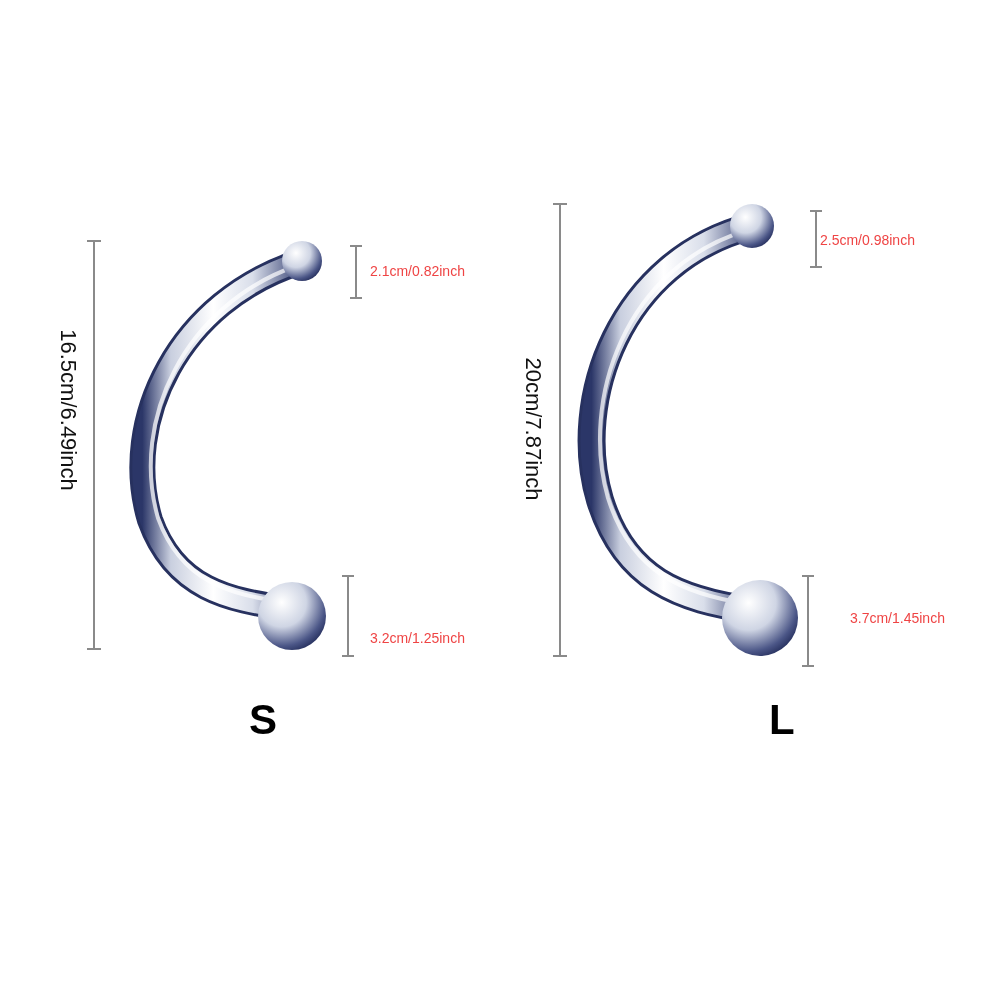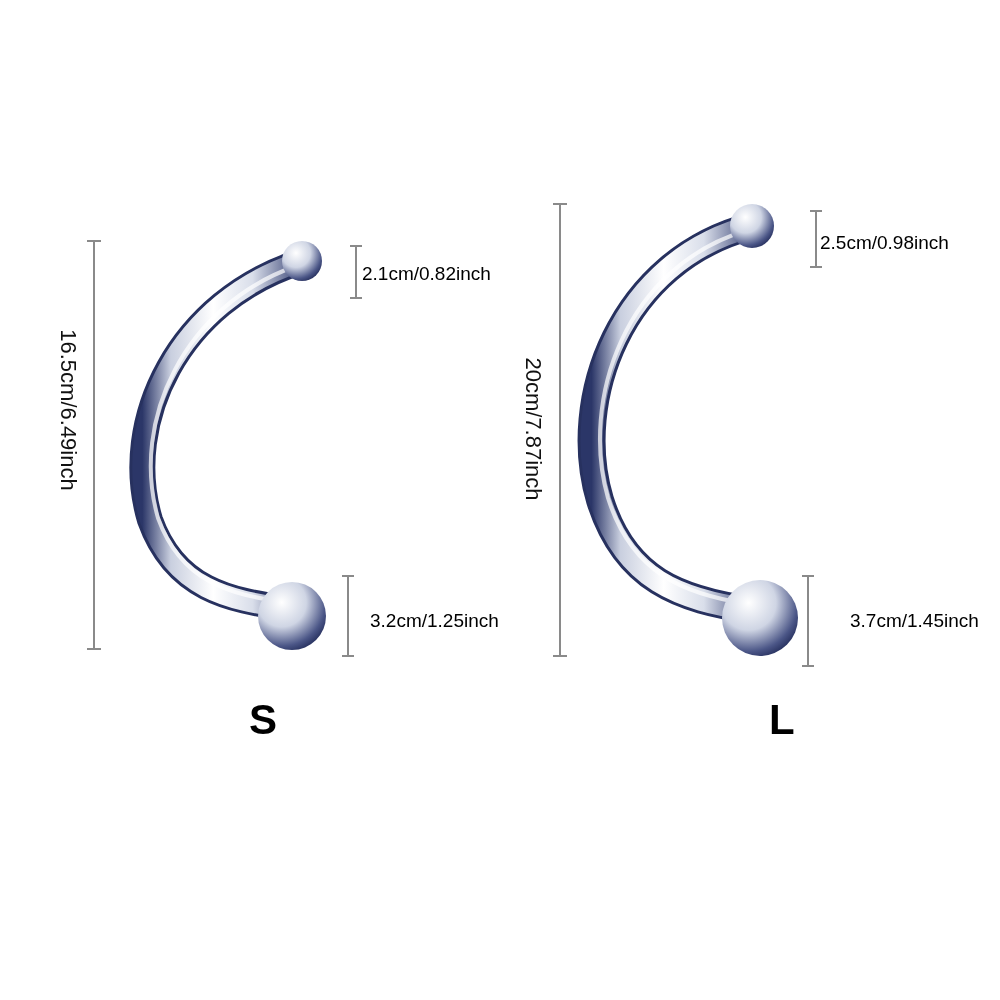--- a/index.html
+++ b/index.html
@@ -3,21 +3,21 @@
   <meta charset="utf-8">
   <style>
     html, body { margin: 0; padding: 0; }
     body {
       width: 1000px; height: 1000px; position: relative; overflow: hidden;
       background: #ffffff;
       font-family: "Liberation Sans", "DejaVu Sans", sans-serif;
       color: #111111;
     }
     .dim-line { position: absolute; background: #8a8a8a; }
-    .dim-label { position: absolute; font-size: 19px; color: #000000; white-space: nowrap; }
+    .dim-label { position: absolute; font-size: 14px; color: #ef4444; white-space: nowrap; }
     .vert-label {
       position: absolute; font-size: 22px; color: #111; white-space: nowrap;
       transform: rotate(90deg); transform-origin: center center;
     }
     .size-letter { position: absolute; font-weight: bold; font-size: 42px; color: #000; }
     svg { position: absolute; overflow: visible; }
   </style>
 </head>
 <body>
 
@@ -50,26 +50,26 @@
     <path d="M 300 262 C 180 300, 120 420, 150 520 C 175 590, 230 600, 285 608" fill="none" stroke="#27315f" stroke-width="26" stroke-linecap="round"></path>
     <path d="M 300 262 C 180 300, 120 420, 150 520 C 175 590, 230 600, 285 608" fill="none" stroke="url(#metal)" stroke-width="20" stroke-linecap="round"></path>
     <path d="M 296 266 C 185 305, 130 420, 158 518 C 182 584, 232 594, 282 602" fill="none" stroke="#ffffff" stroke-opacity="0.7" stroke-width="4" stroke-linecap="round"></path>
     <circle cx="302" cy="261" r="20" fill="url(#ball)"></circle>
     <circle cx="292" cy="616" r="34" fill="url(#ball)"></circle>
   </svg>
 
   <div class="dim-line" style="left:355px; top:245px; width:2px; height:54px;"></div>
   <div class="dim-line" style="left:350px; top:245px; width:12px; height:2px;"></div>
   <div class="dim-line" style="left:350px; top:297px; width:12px; height:2px;"></div>
-  <div class="dim-label" style="left:362px; top:263px;">2.1cm/0.82inch</div>
+  <div class="dim-label" style="left:370px; top:263px;">2.1cm/0.82inch</div>
 
   <div class="dim-line" style="left:347px; top:575px; width:2px; height:82px;"></div>
   <div class="dim-line" style="left:342px; top:575px; width:12px; height:2px;"></div>
   <div class="dim-line" style="left:342px; top:655px; width:12px; height:2px;"></div>
-  <div class="dim-label" style="left:370px; top:610px;">3.2cm/1.25inch</div>
+  <div class="dim-label" style="left:370px; top:630px;">3.2cm/1.25inch</div>
 
   <div class="size-letter" style="left:249px; top:696px;">S</div>
 </div>
 
 <div>
   <div class="dim-line" style="left:559px; top:203px; width:2px; height:454px;"></div>
   <div class="dim-line" style="left:553px; top:203px; width:14px; height:2px;"></div>
   <div class="dim-line" style="left:553px; top:655px; width:14px; height:2px;"></div>
   <div class="vert-label" style="left:443px; top:416px; width:180px; text-align:center;">20cm/7.87inch</div>
 

